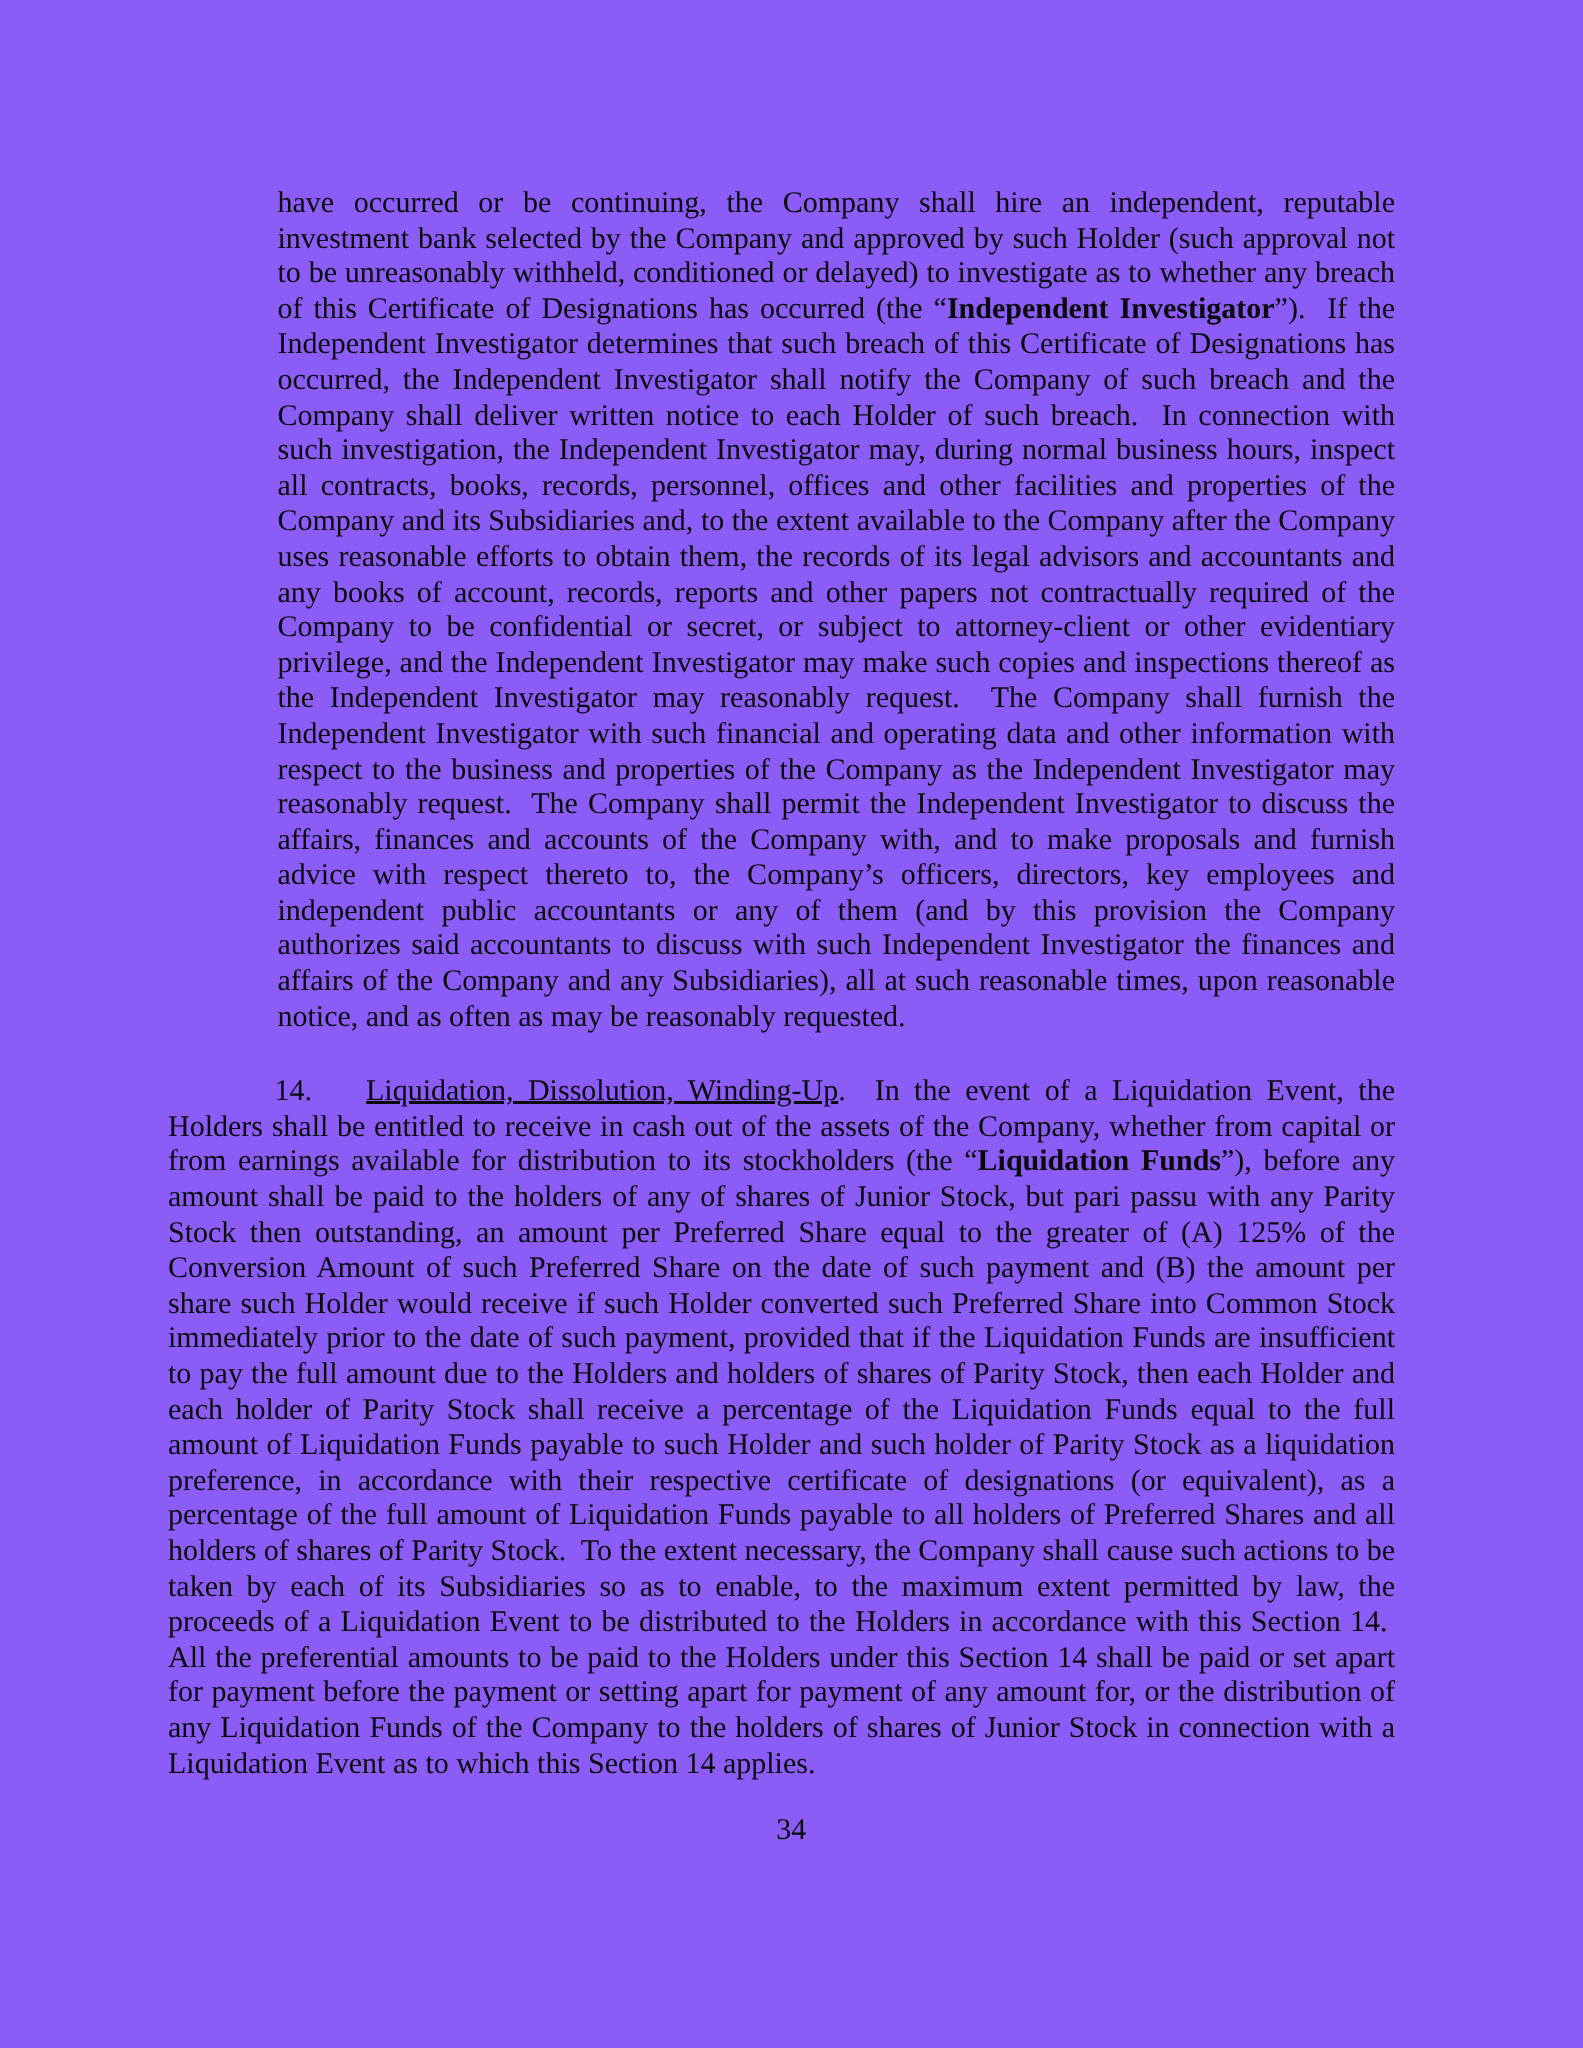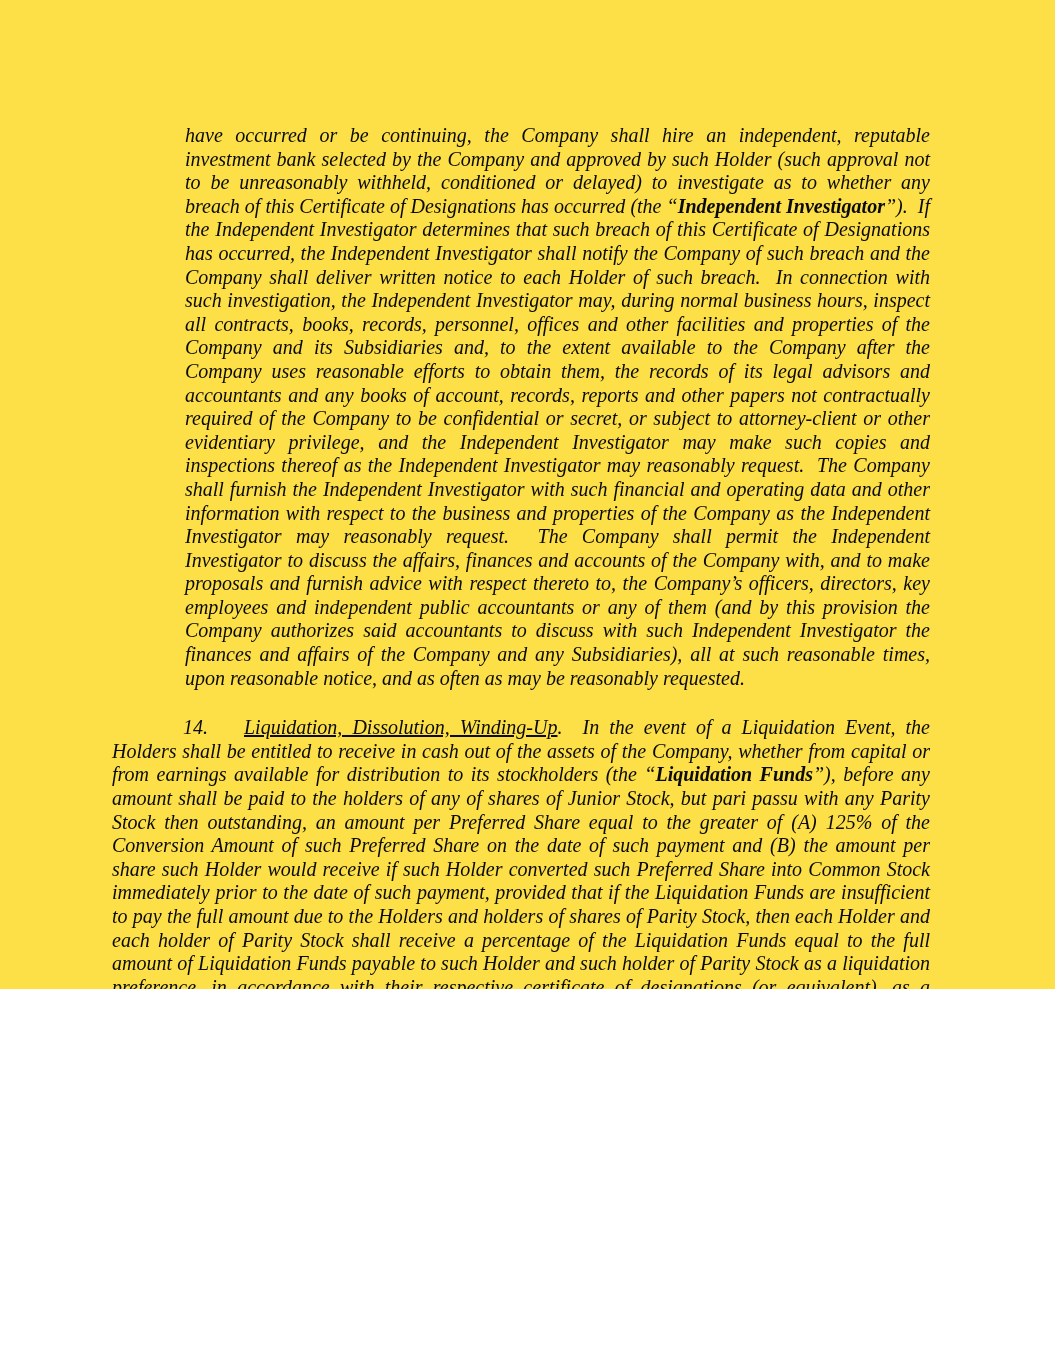--- a/index.html
+++ b/index.html
@@ -3,26 +3,25 @@
 <meta charset="utf-8">
 <style>
   html, body {
     margin: 0;
     padding: 0;
     background: #ffffff;
   }
   .page {
     position: relative;
     width: 1055px;
-    height: 989px;
-    background: #fde047;
+    height: 1365px;
+    background: #8b5cf6;
     font-family: "Liberation Serif", "DejaVu Serif", serif;
     color: #000000;
     overflow: hidden;
-    font-style: italic;
   }
   .content {
     position: absolute;
     left: 112px;
     top: 124px;
     width: 818px;
   }
   .para {
     margin: 0;
     font-size: 20px;
@@ -62,13 +61,14 @@
   }
 </style>
 </head>
 <body>
 
 <div class="page">
   <div class="content">
     <p class="para para1"><span>have occurred or be continuing, the Company shall hire an independent, reputable investment bank selected by the Company and approved by such Holder (such approval not to be unreasonably withheld, conditioned or delayed) to investigate as to whether any breach of this Certificate of Designations has occurred (the “</span><b>Independent Investigator</b><span>”).&nbsp; If the Independent Investigator determines that such breach of this Certificate of Designations has occurred, the Independent Investigator shall notify the Company of such breach and the Company shall deliver written notice to each Holder of such breach.&nbsp; In connection with such investigation, the Independent Investigator may, during normal business hours, inspect all contracts, books, records, personnel, offices and other facilities and properties of the Company and its Subsidiaries and, to the extent available to the Company after the Company uses reasonable efforts to obtain them, the records of its legal advisors and accountants and any books of account, records, reports and other papers not contractually required of the Company to be confidential or secret, or subject to attorney-client or other evidentiary privilege, and the Independent Investigator may make such copies and inspections thereof as the Independent Investigator may reasonably request.&nbsp; The Company shall furnish the Independent Investigator with such financial and operating data and other information with respect to the business and properties of the Company as the Independent Investigator may reasonably request.&nbsp; The Company shall permit the Independent Investigator to discuss the affairs, finances and accounts of the Company with, and to make proposals and furnish advice with respect thereto to, the Company’s officers, directors, key employees and independent public accountants or any of them (and by this provision the Company authorizes said accountants to discuss with such Independent Investigator the finances and affairs of the Company and any Subsidiaries), all at such reasonable times, upon reasonable notice, and as often as may be reasonably requested.</span></p>
     <p class="para para2"><span>14.</span><span class="tab"></span><span class="u">Liquidation, Dissolution, Winding-Up</span><span>.&nbsp; In the event of a Liquidation Event, the Holders shall be entitled to receive in cash out of the assets of the Company, whether from capital or from earnings available for distribution to its stockholders (the “</span><b>Liquidation Funds</b><span>”), before any amount shall be paid to the holders of any of shares of Junior Stock, but pari passu with any Parity Stock then outstanding, an amount per Preferred Share equal to the greater of (A) 125% of the Conversion Amount of such Preferred Share on the date of such payment and (B) the amount per share such Holder would receive if such Holder converted such Preferred Share into Common Stock immediately prior to the date of such payment, provided that if the Liquidation Funds are insufficient to pay the full amount due to the Holders and holders of shares of Parity Stock, then each Holder and each holder of Parity Stock shall receive a percentage of the Liquidation Funds equal to the full amount of Liquidation Funds payable to such Holder and such holder of Parity Stock as a liquidation preference, in accordance with their respective certificate of designations (or equivalent), as a percentage of the full amount of Liquidation Funds payable to all holders of Preferred Shares and all holders of shares of Parity Stock.&nbsp; To the extent necessary, the Company shall cause such actions to be taken by each of its Subsidiaries so as to enable, to the maximum extent permitted by law, the proceeds of a Liquidation Event to be distributed to the Holders in accordance with this Section 14.&nbsp; All the preferential amounts to be paid to the Holders under this Section 14 shall be paid or set apart for payment before the payment or setting apart for payment of any amount for, or the distribution of any Liquidation Funds of the Company to the holders of shares of Junior Stock in connection with a Liquidation Event as to which this Section 14 applies.</span></p>
   </div>
+  <div class="page-number">34</div>
 </div>
 
 </body></html>

